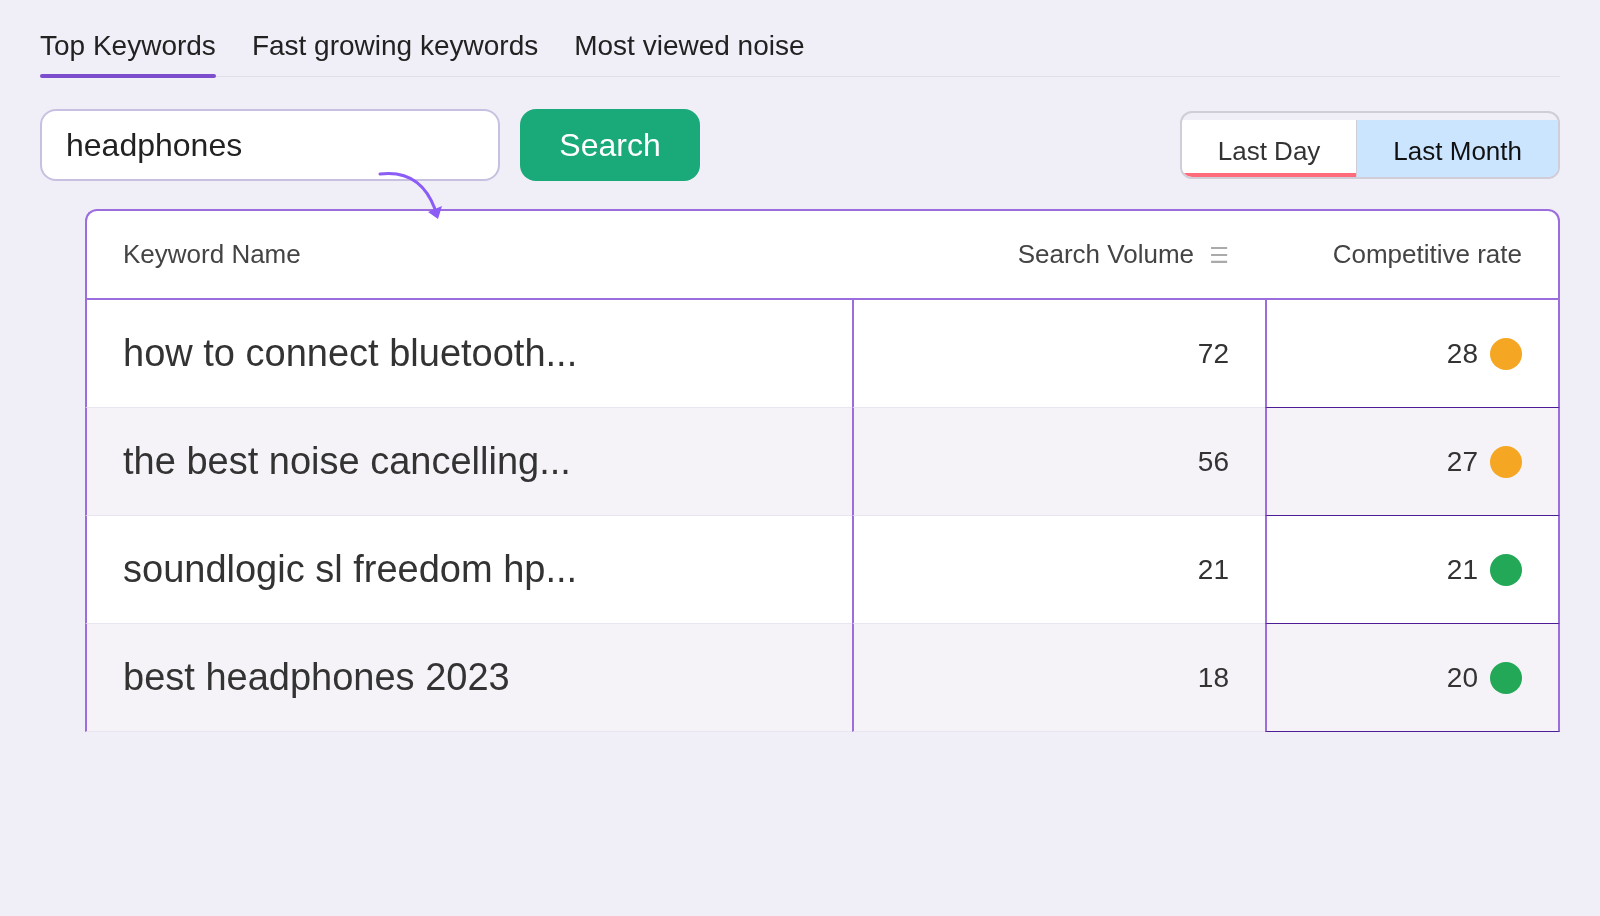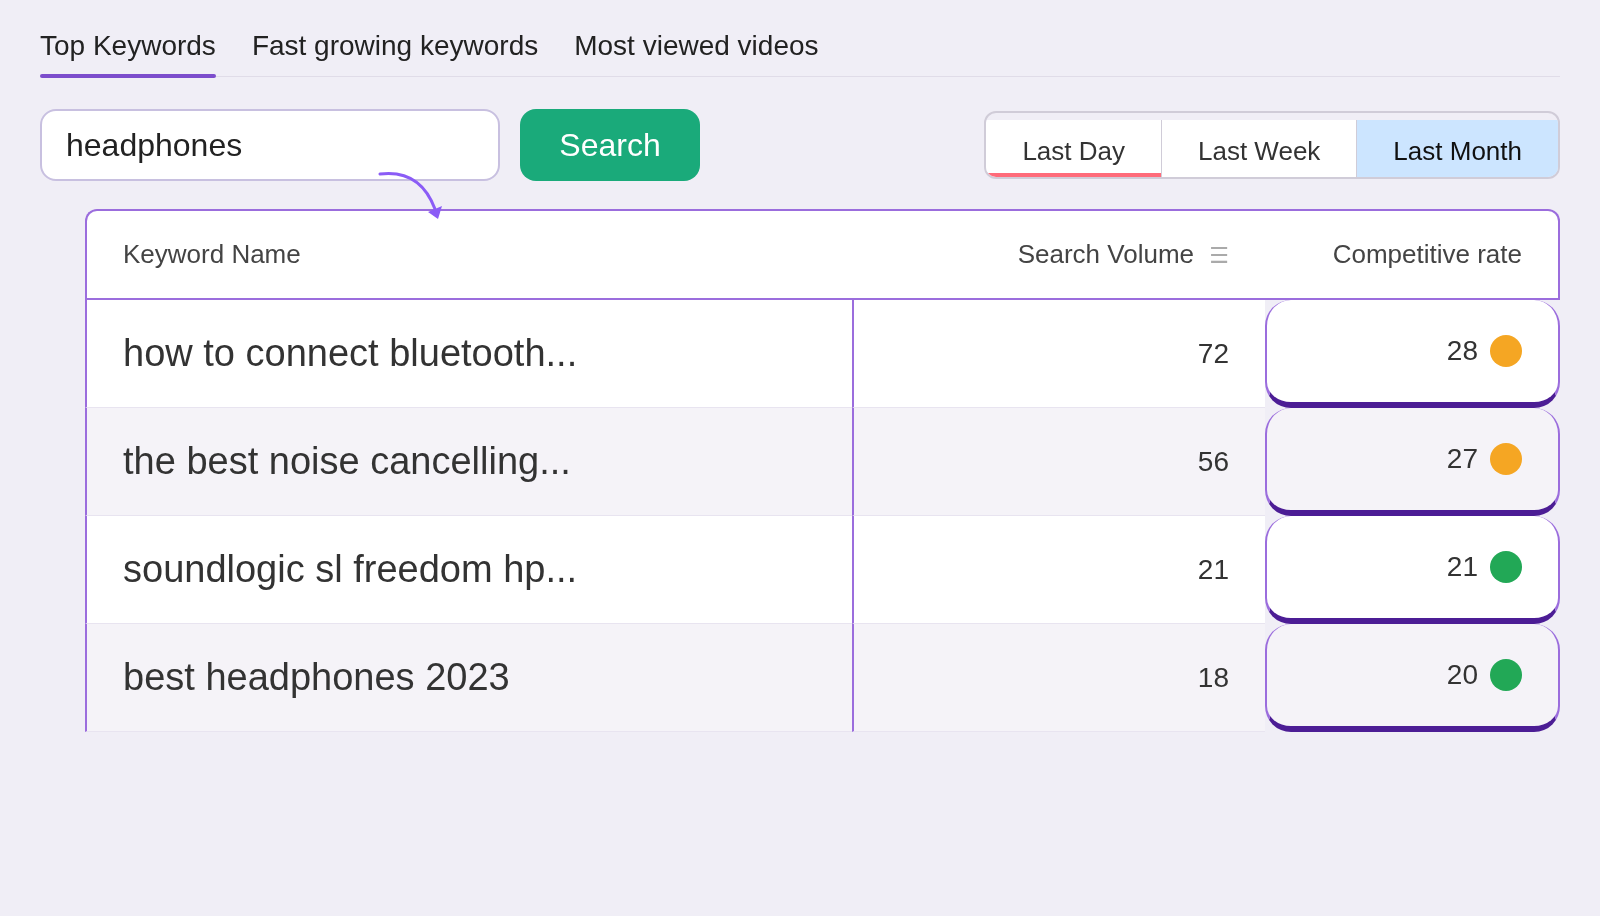--- a/index.html
+++ b/index.html
@@ -223,26 +223,25 @@
       border-bottom: 1px solid #e8e4f0;
       padding: 32px 36px;
       font-size: 28px;
       color: #333;
       text-align: right;
     }
 
     .td-rate {
       border-left: 2.5px solid #9b6ddd;
       border-right: 2.5px solid #9b6ddd;
-      border-bottom: 6px solid #4c1d95;
+      border-bottom: 1px solid #4c1d95;
       padding: 32px 36px;
       font-size: 28px;
       color: #333;
       text-align: right;
-      border-radius: 26px;
     }
 
     .rate-cell {
       display: flex;
       align-items: center;
       justify-content: flex-end;
       gap: 12px;
     }
 
     .dot {
@@ -265,38 +264,37 @@
     }
   </style>
 </head>
 <body>
 
 <div class="page-wrapper">
 
   <div class="tabs-row">
     <div class="tab active">Top Keywords</div>
     <div class="tab">Fast growing keywords</div>
-    <div class="tab">Most viewed videos</div>
+    <div class="tab">Most viewed noise</div>
   </div>
 
   <div class="controls-row">
     <div class="search-input-wrapper">
       <input class="search-input" type="text" value="headphones" style="">
       
       <svg class="arrow-svg" width="80" height="55" viewBox="0 0 80 55">
         <path d="M10 10 Q 50 5 65 45" stroke="#8b5cf6" stroke-width="3" fill="none" stroke-linecap="round"></path>
         <polygon points="58,48 72,42 68,55" fill="#8b5cf6"></polygon>
       </svg>
     </div>
 
     <button class="search-btn">Search</button>
 
     <div class="time-filter-group">
       <button class="time-btn last-day">Last Day</button>
-      <button class="time-btn">Last Week</button>
       <button class="time-btn active">Last Month</button>
     </div>
   </div>
 
   <div class="table-container">
     <table class="keyword-table">
       <colgroup>
         <col class="col-keyword">
         <col class="col-volume">
         <col class="col-rate">

